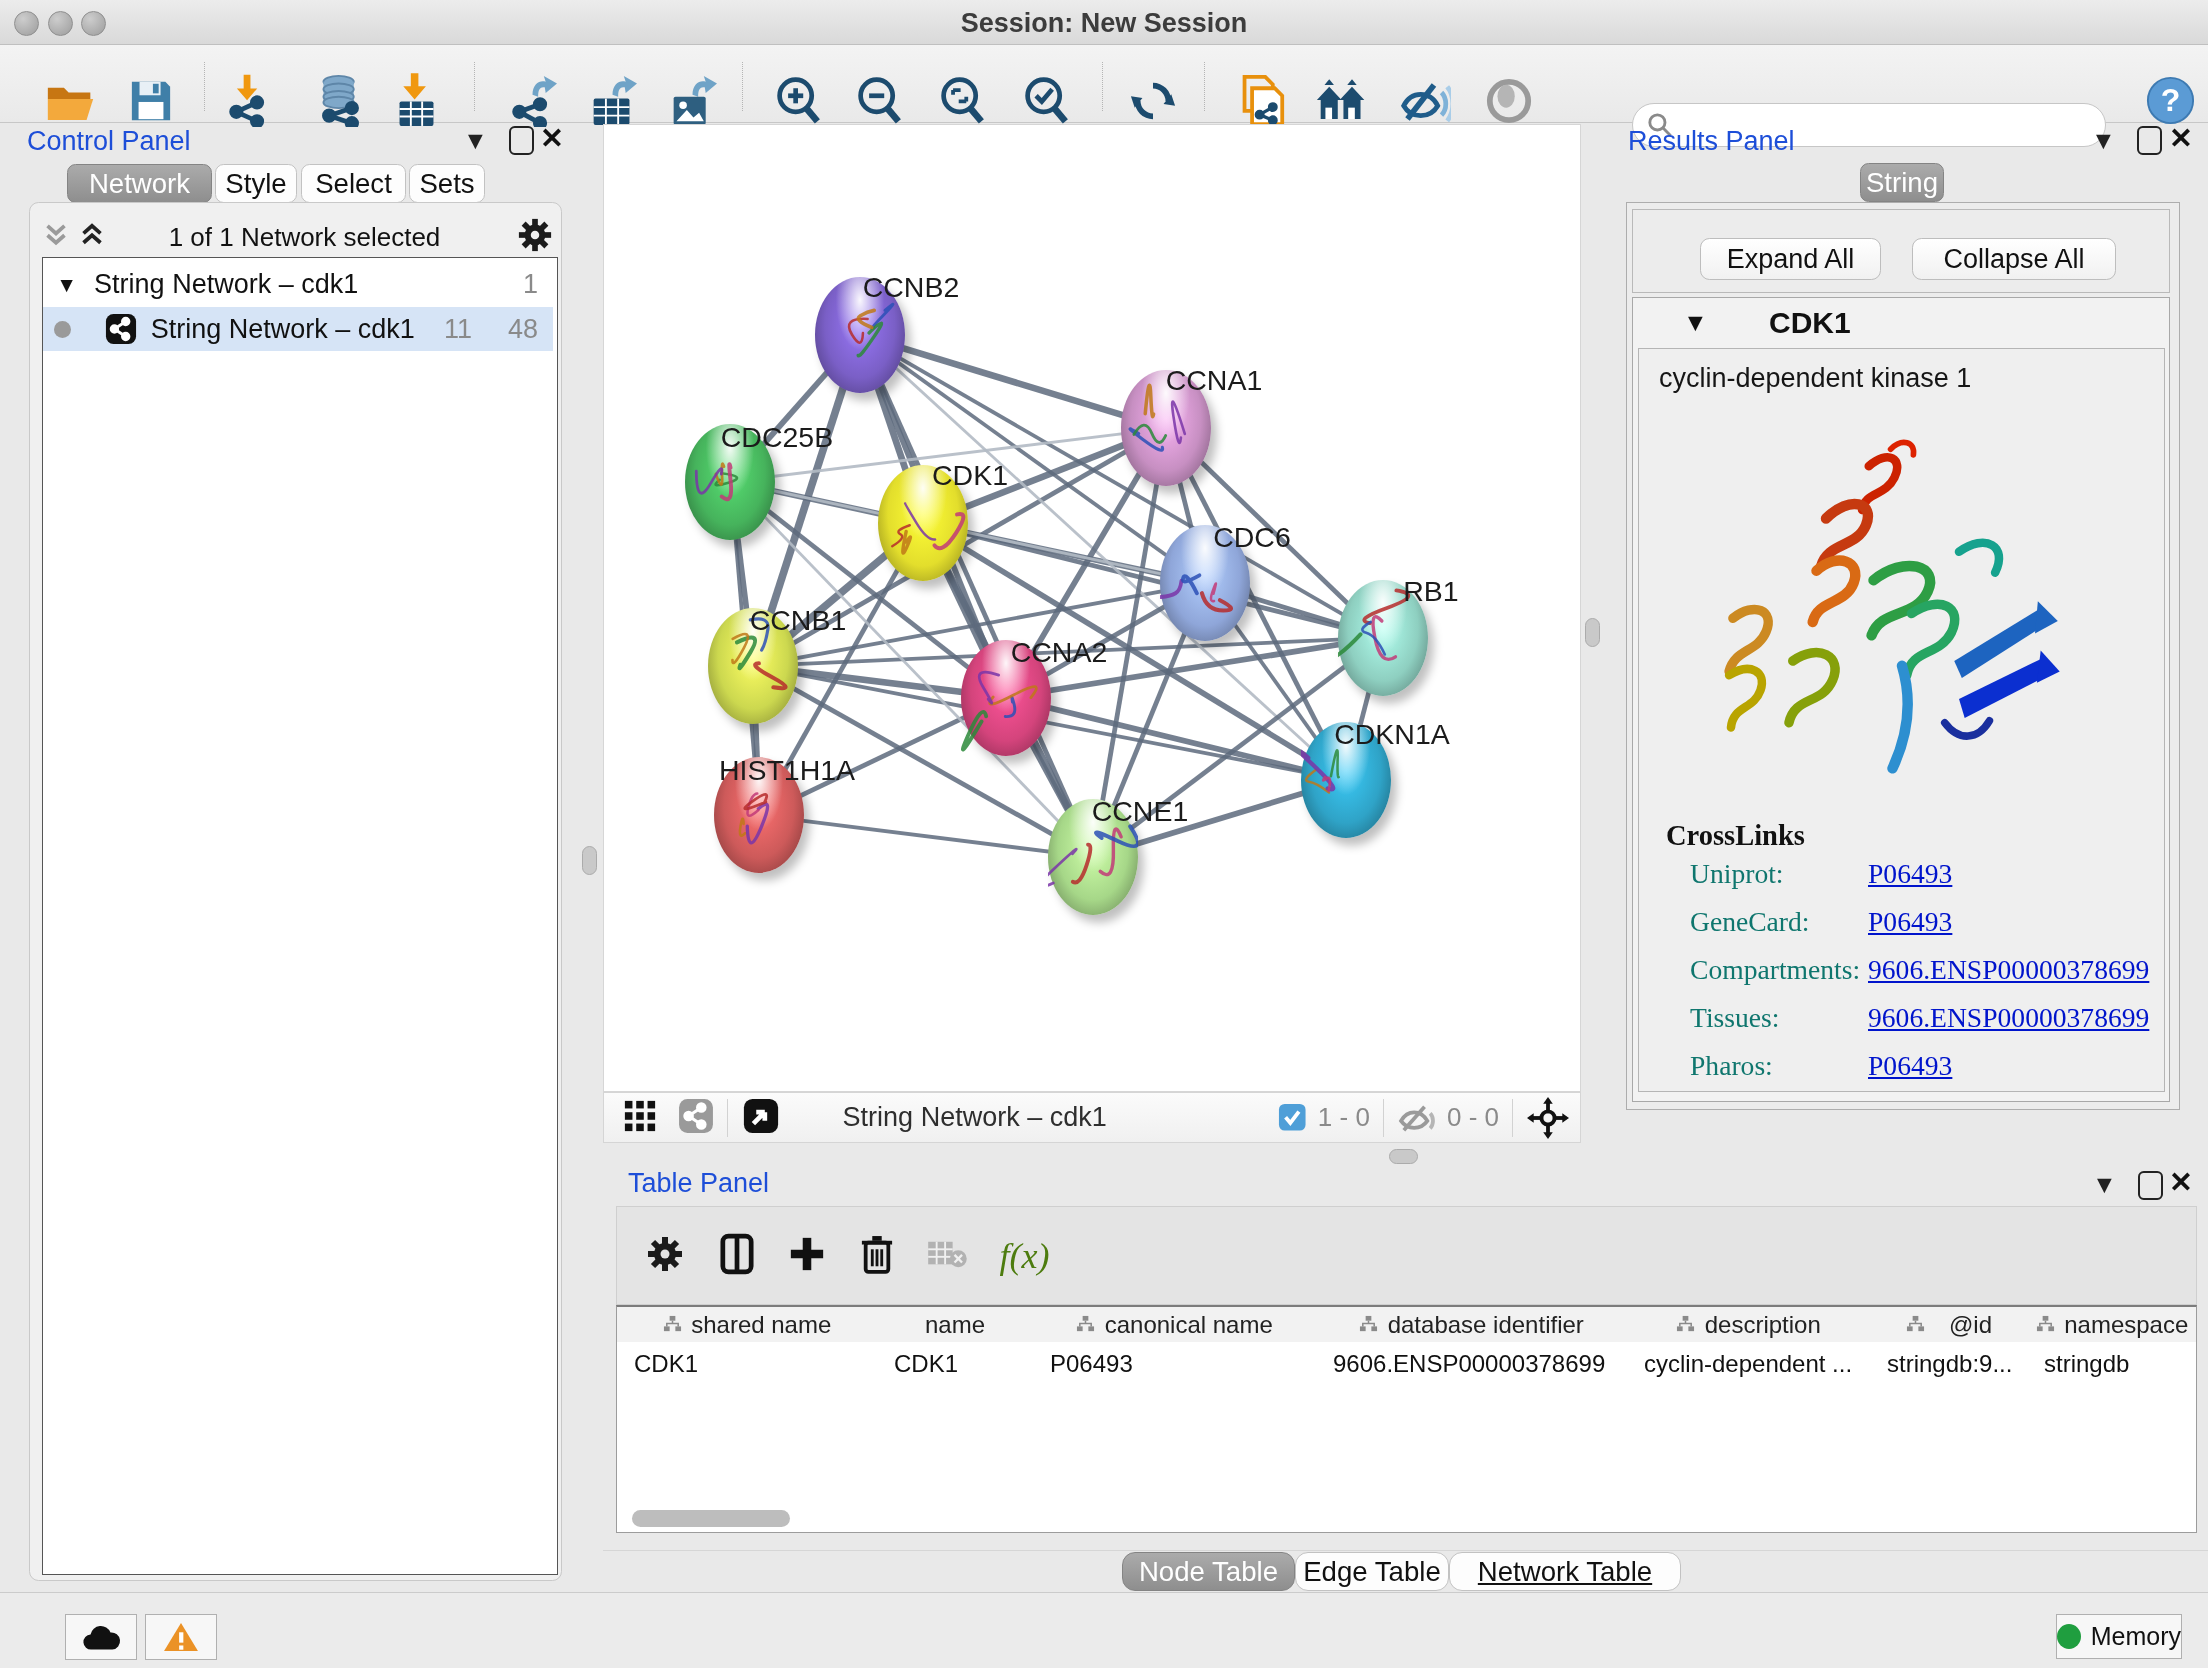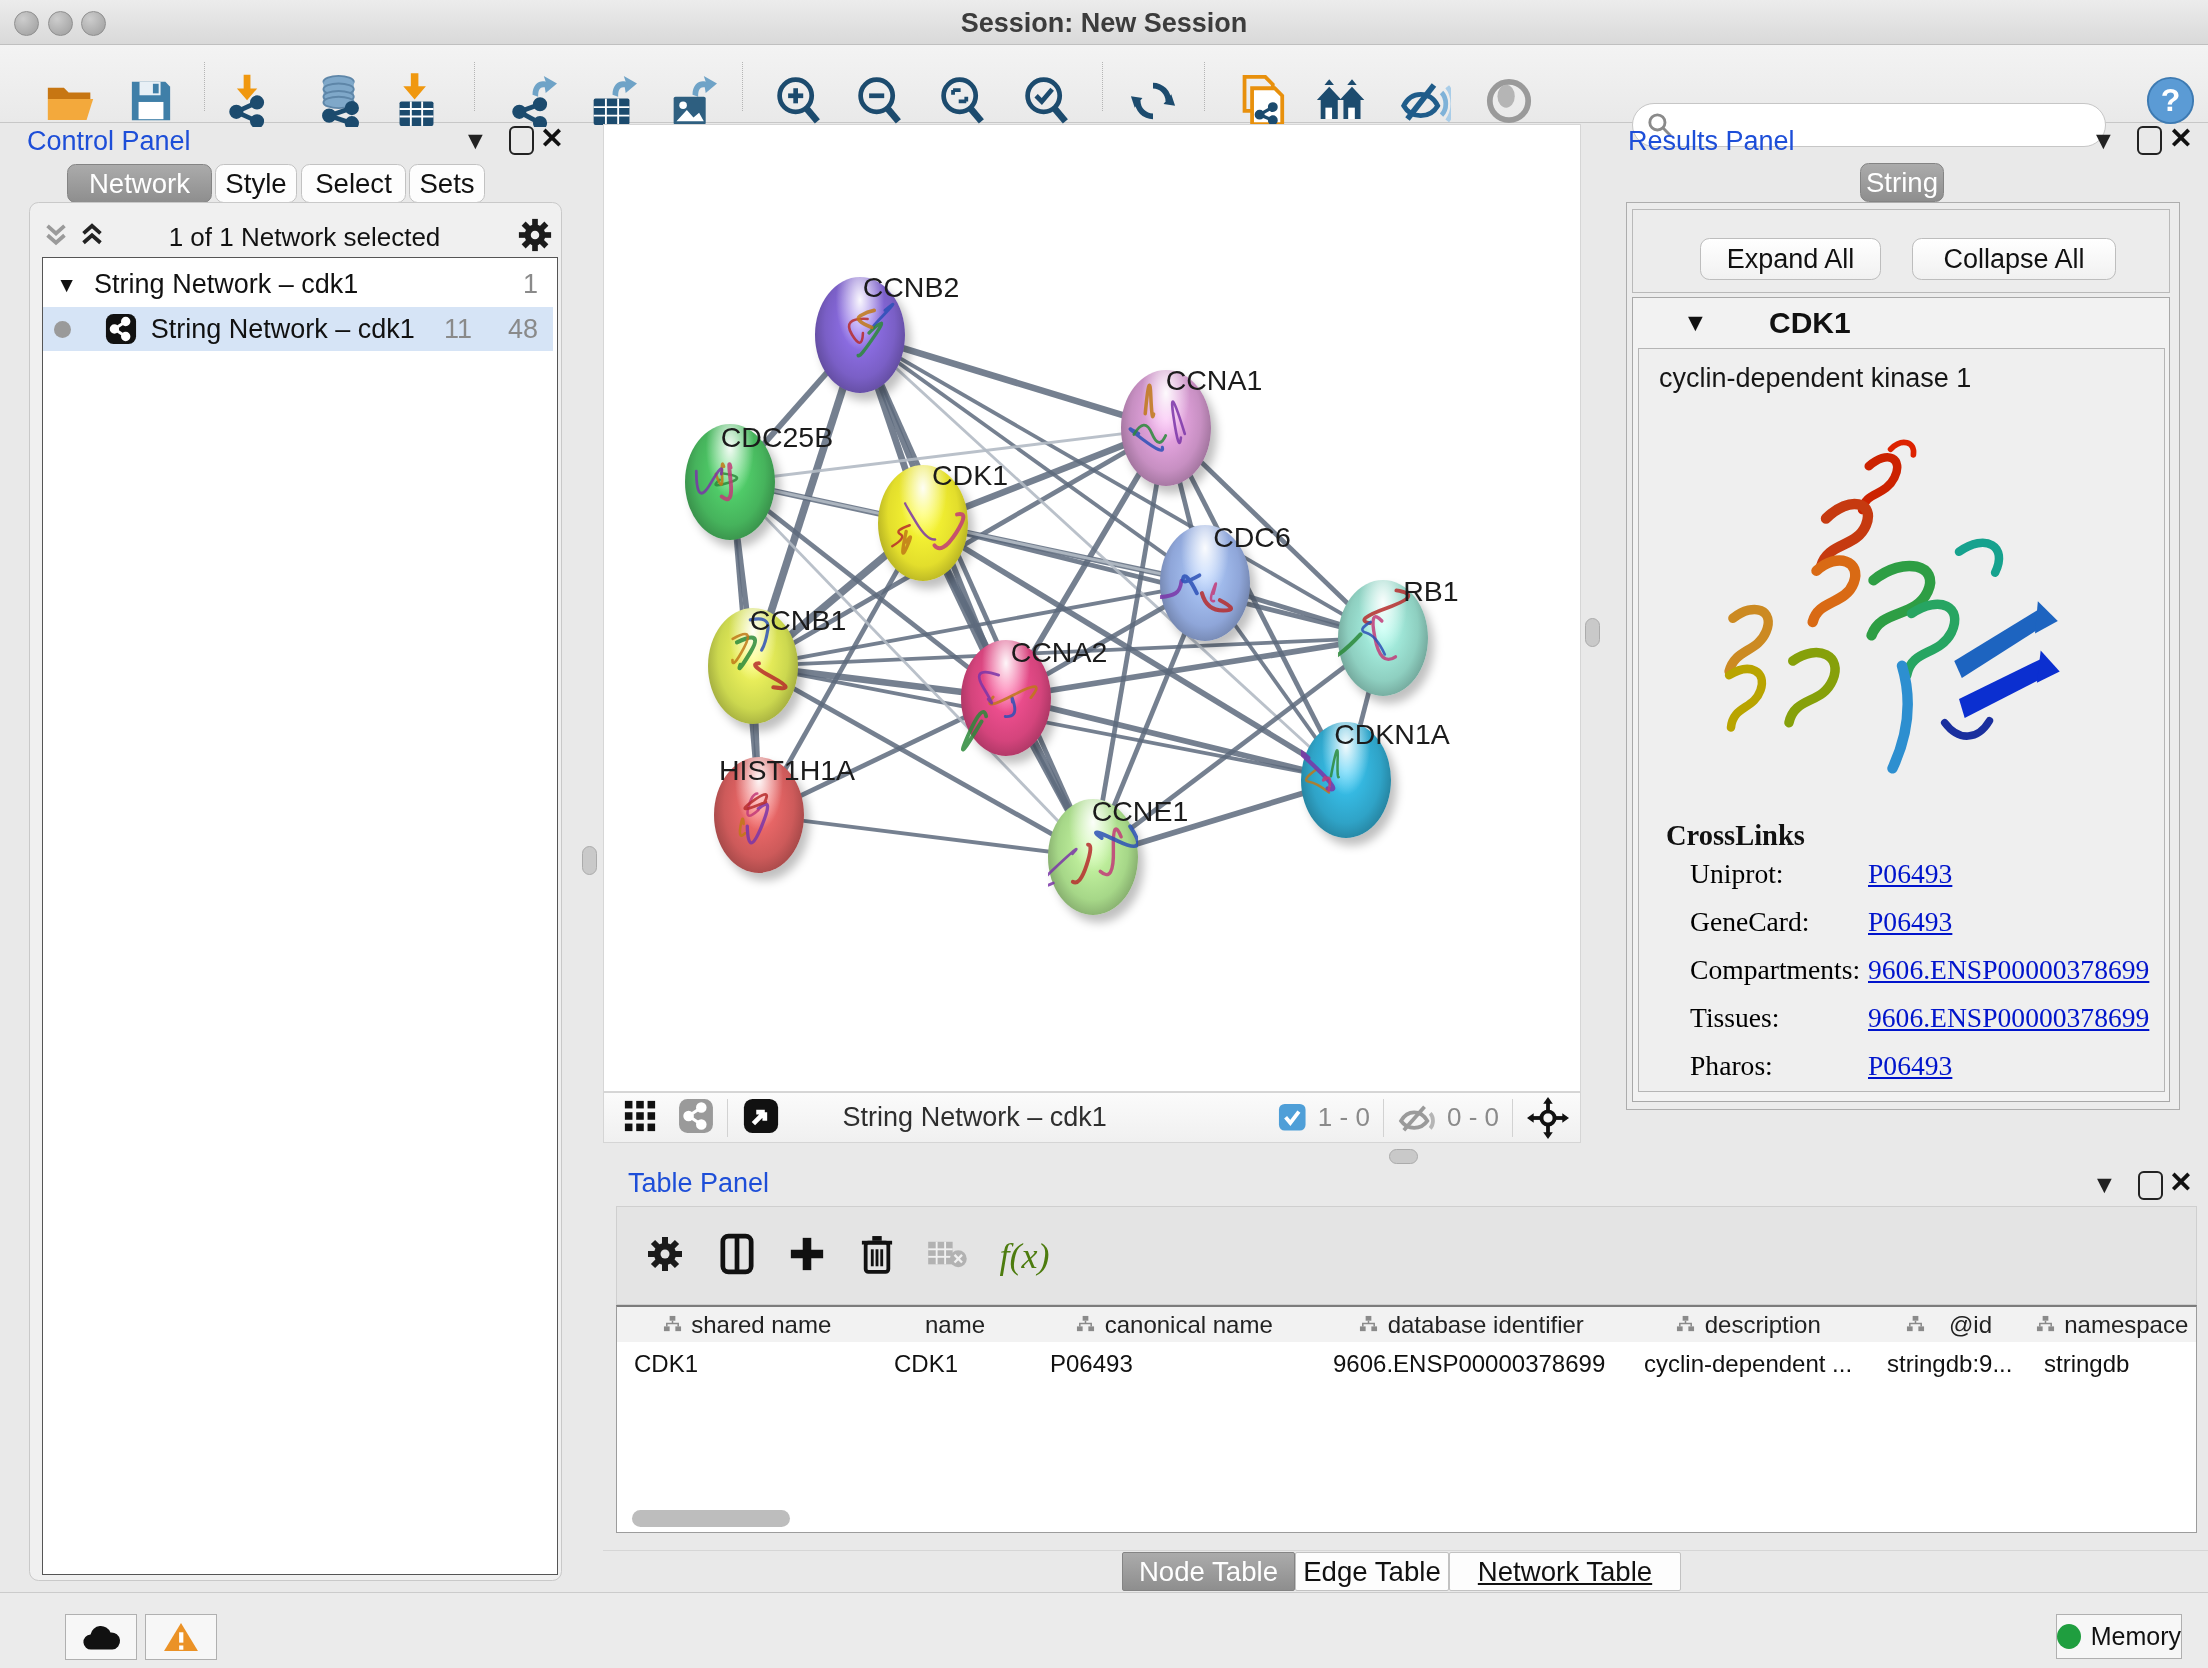--- a/index.html
+++ b/index.html
@@ -51,34 +51,34 @@
   .nbcnt{font-size:26px;color:#8a8a8a;}
 
   
   #rp-outer{left:1626px;top:202px;width:552px;height:906px;background:#ececec;border:1.9px solid #adadad;}
   #rp-toolbox{left:1632px;top:209px;width:538px;height:84px;background:#ececec;border:1.9px solid #b9b9b9;box-sizing:border-box;}
   .rbtn{height:40px;background:linear-gradient(#ffffff,#f1f1f1);border:1px solid #bdbdbd;border-radius:9.5px;
         display:flex;align-items:center;justify-content:center;font-size:27px;color:#111;}
   #rp-cdk{left:1632px;top:297px;width:538px;height:805px;background:#f2f2f2;border:1px solid #a8a8a8;box-sizing:border-box;}
   #rp-inner{left:1638px;top:348px;width:527px;height:744px;background:#efefef;border:1px solid #b5b5b5;box-sizing:border-box;}
   .serif{font-family:"Liberation Serif",serif;}
-  .xl-label{font-size:27.6px;color:#000000;}
+  .xl-label{font-size:27.6px;color:#0f766e;}
   .xl-link{font-size:27.6px;color:#0014cc;text-decoration:underline;}
 
   
   #tp-toolbar{left:616px;top:1206px;width:1581px;height:99px;background:#e4e4e4;border:1px solid #cfcfcf;box-sizing:border-box;
               display:flex;align-items:center;}
   #tp-table{left:616px;top:1305px;width:1581px;height:228px;background:#fff;border:1px solid #9c9c9c;border-top:2.9px solid #7c7c7c;box-sizing:border-box;overflow:hidden;}
   .th{position:absolute;top:0;height:35px;background:#f2f2f2;border-right:1px solid #d9d9d9;
       display:flex;align-items:center;justify-content:center;font-size:24px;color:#222;gap:9.5px;overflow:hidden;}
   .td{position:absolute;top:38px;height:38px;display:flex;align-items:center;font-size:24px;color:#111;
       padding-left:17px;box-sizing:border-box;overflow:hidden;white-space:nowrap;}
   #hscroll{left:632px;top:1510px;width:158px;height:17px;background:#bdbdbd;border-radius:8.6px;}
 
-  .btab{height:39px;border:1px solid #c2c2c2;background:#fdfdfd;border-radius:2px;display:flex;align-items:center;
+  .btab{height:39px;border:1px solid #c2c2c2;background:#fdfdfd;border-radius:13px;display:flex;align-items:center;
         justify-content:center;font-size:27.6px;color:#111;box-sizing:border-box;}
   .btab.sel{background:linear-gradient(#ababab,#8e8e8e);color:#fff;border-color:#848484;}
 
   
   #statusbar{left:0;top:1592px;width:2208px;height:76px;background:#ebebeb;border-top:1px solid #cbcbcb;}
   .sbtn{top:1614px;width:70px;height:44px;background:#f7f7f7;border:1.9px solid #b0b0b0;
         display:flex;align-items:center;justify-content:center;}
   #memorybtn{left:2056px;top:1614px;width:124px;height:43px;background:#f7f7f7;border:1.9px solid #b0b0b0;
              display:flex;align-items:center;justify-content:center;gap:9.5px;font-size:25px;color:#111;}
   .splitdot{background:#c9c9c9;border:1px solid #ababab;border-radius:9.5px;}

